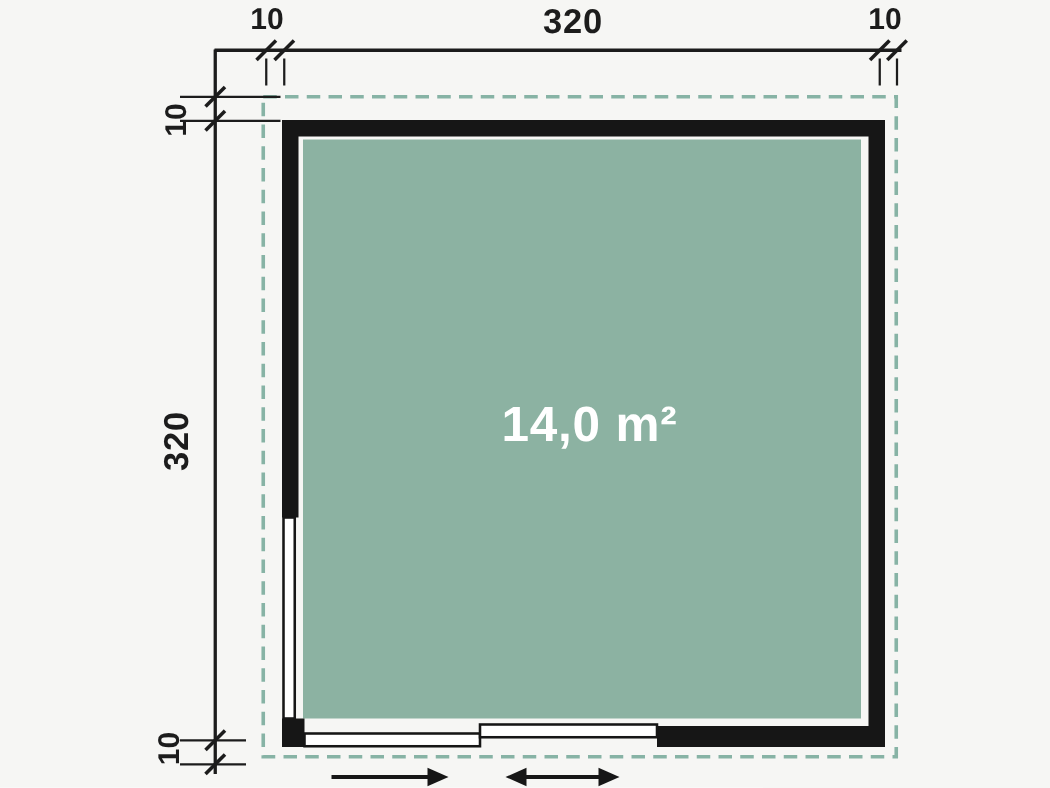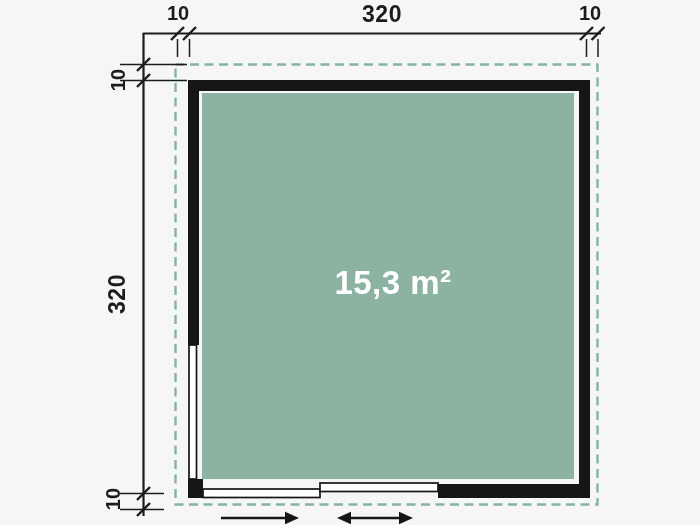--- a/index.html
+++ b/index.html
@@ -98,15 +98,15 @@
   <div class="dim-label dim-sm" style="left:152px; top:3px; width:52px; height:20px;">10</div>
 
   <div class="dim-label dim-sm" style="left:564px; top:3px; width:52px; height:20px;">10</div>
 
   <div class="dim-label dim-lg rot" style="left:77px; top:254px; width:80px; height:80px;">320</div>
 
   <div class="dim-label dim-sm rot" style="left:89px; top:51px; width:58px; height:58px;">10</div>
 
   <div class="dim-label dim-sm rot" style="left:84px; top:470px; width:58px; height:58px;">10</div>
 
-  <div class="area-label">15,3 m²</div>
+  <div class="area-label">14,0 m²</div>
 
 </div>
 
 </body></html>

